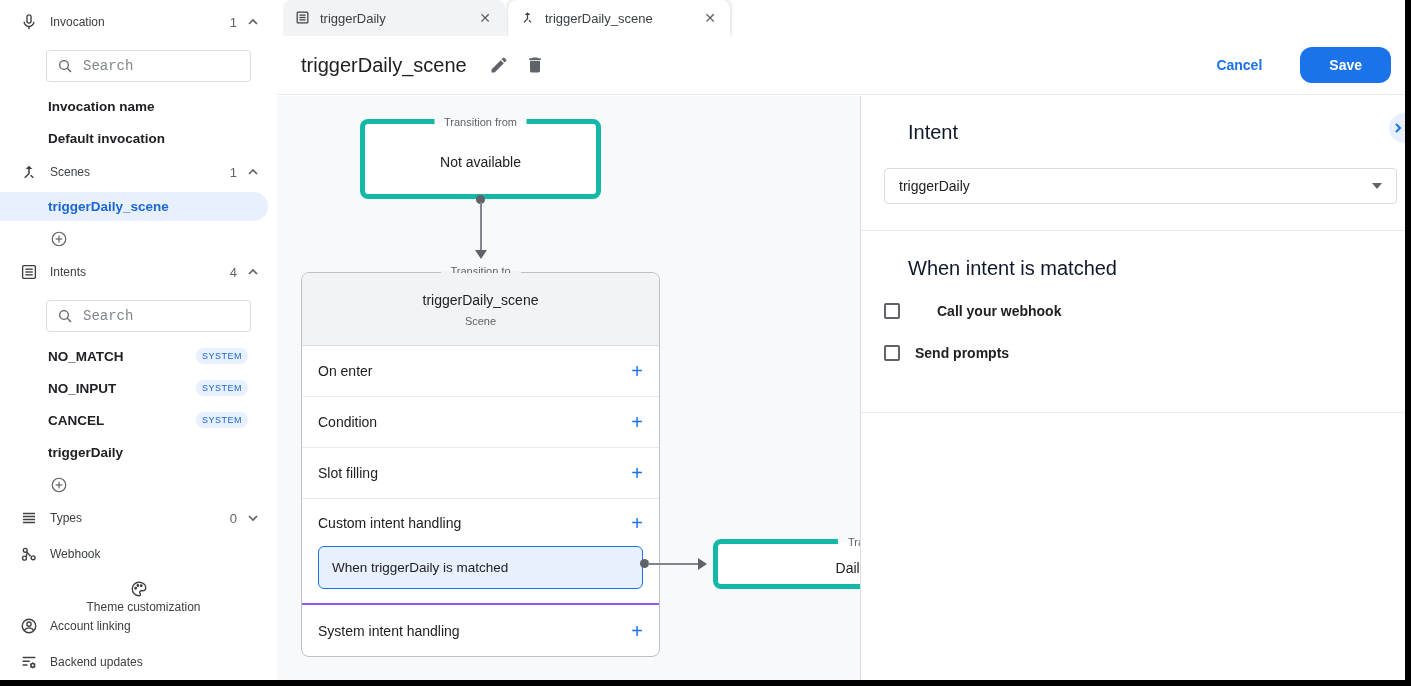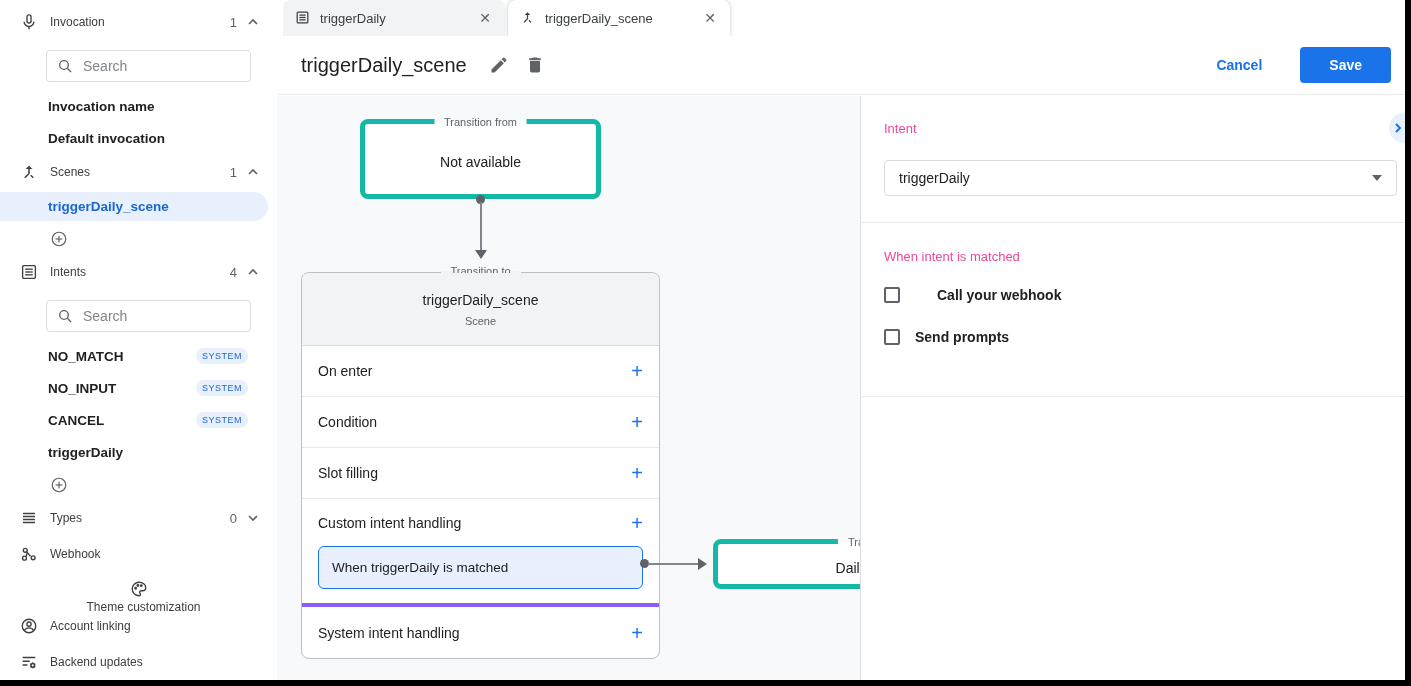--- a/index.html
+++ b/index.html
@@ -13,21 +13,21 @@
 
   
   .sidebar { position:absolute; left:0; top:0; width:277px; height:680px; background:#fff; z-index:5; }
   .side-row { position:absolute; left:0; width:277px; height:30px; display:flex; align-items:center; padding:0 18px 0 18px; }
   .side-row .ic { width:22px; height:22px; display:flex; align-items:center; justify-content:center; color:#3c4043; flex:0 0 22px; }
   .side-row .lbl { margin-left:10px; font-size:12px; color:#3c4043; }
   .side-row .cnt { margin-left:auto; font-size:13px; color:#5f6368; padding-right:10px; }
   .side-row .chev { width:12px; height:12px; color:#5f6368; display:flex; align-items:center; }
   .searchbox { position:absolute; left:46px; width:205px; height:32px; border:1px solid #dadce0; border-radius:4px; background:#fff; display:flex; align-items:center; padding:0 10px; }
   .searchbox svg { flex:0 0 16px; color:#5f6368; }
-  .searchbox input { border:none; outline:none; font-family:Liberation Sans, sans-serif; font-size:14px; color:#202124; margin-left:10px; width:140px; background:transparent; }
+  .searchbox input { border:none; outline:none; font-family:Liberation Mono, monospace; font-size:14px; color:#202124; margin-left:10px; width:140px; background:transparent; }
   .searchbox input::placeholder { color:#80868b; }
   .side-item { position:absolute; left:48px; font-size:13.5px; font-weight:bold; color:#202124; height:20px; display:flex; align-items:center; }
   .side-pill { position:absolute; left:0; width:268px; height:29px; background:#e8f0fe; border-radius:0 16px 16px 0; display:flex; align-items:center; padding-left:48px; font-size:13.5px; font-weight:bold; color:#1967d2; }
   .badge { position:absolute; right:29px; font-size:9px; font-weight:normal; letter-spacing:.5px; color:#1967d2; background:#e8f0fe; border-radius:8px; padding:3px 6px; }
   .plus-circle { position:absolute; left:50px; width:18px; height:18px; color:#5f6368; }
 
   
   .main { position:absolute; left:277px; top:0; width:1128px; height:680px; background:#fff; }
   .tabbar { position:relative; height:36px; background:#fff; }
   .tab { position:absolute; top:0; height:36px; width:222px; display:flex; align-items:center; padding:0 12px; border-radius:8px 8px 0 0; font-size:13px; color:#3c4043; }
@@ -36,21 +36,21 @@
   .tab .tclose { color:#5f6368; font-size:14px; padding:0 2px; cursor:default; }
   .tab-inactive { left:6px; background:#f1f3f4; }
   .tab-active { left:231px; background:#fff; box-shadow:0 0 4px rgba(60,64,67,.3); z-index:2; }
   .tab-active::after { content:""; position:absolute; left:0; right:0; bottom:-4px; height:6px; background:#fff; }
 
   .page-header { position:relative; height:59px; background:#fff; border-bottom:1px solid #e8eaed; display:flex; align-items:center; padding-left:24px; z-index:3; }
   .page-title { font-size:20px; color:#202124; }
   .hicon { width:20px; height:20px; color:#5f6368; margin-left:22px; }
   .header-actions { margin-left:auto; display:flex; align-items:center; padding-right:14px; }
   .btn-cancel { color:#1a73e8; font-size:14px; font-weight:bold; margin-right:38px; background:none; border:none; font-family:inherit; }
-  .btn-save { background:#1a73e8; color:#fff; font-size:14px; font-weight:bold; border:none; border-radius:4px; padding:10px 29px; font-family:inherit; }
+  .btn-save { background:#1a73e8; color:#fff; font-size:14px; font-weight:bold; border:none; border-radius:12px; padding:10px 29px; font-family:inherit; }
 
   .content { position:absolute; top:96px; left:0; width:1128px; height:584px; display:flex; }
 
   
   .canvas { position:relative; width:583px; height:584px; background:#f8f9fa; overflow:hidden; flex:0 0 583px; }
   .node { position:absolute; background:#fff; border:5px solid #14b8a6; border-radius:8px; }
   .legend { position:absolute; top:-8px; left:50%; transform:translateX(-50%); font-size:11px; color:#5f6368; padding:0 10px; white-space:nowrap; }
   .legend-white { background:linear-gradient(to bottom,#f8f9fa 54%,#ffffff 54%); }
   .legend-gray { background:linear-gradient(to bottom,#f8f9fa 54%,#f1f3f4 54%); }
   .from-box { left:83px; top:23px; width:241px; height:80px; }
@@ -65,28 +65,28 @@
   .arrow-right { position:absolute; width:0; height:0; border-top:6px solid transparent; border-bottom:6px solid transparent; border-left:9px solid #5f6368; }
 
   .scene-card { position:absolute; left:24px; top:176px; width:359px; background:#fff; border:1px solid #bdc1c6; border-radius:8px; }
   .scene-head { position:relative; background:#f1f3f4; border-bottom:1px solid #dadce0; border-radius:8px 8px 0 0; height:73px; text-align:center; padding-top:19px; }
   .scene-head .sc-title { font-size:14px; color:#202124; }
   .scene-head .sc-sub { font-size:11px; color:#5f6368; margin-top:7px; }
   .sec-row { display:flex; align-items:center; justify-content:space-between; height:51px; padding:0 16px; border-bottom:1px solid #e8eaed; }
   .sec-row:last-child { border-bottom:none; }
   .sec-label { font-size:14px; color:#202124; }
   .sec-plus { color:#1a73e8; font-size:20px; font-weight:400; line-height:1; }
-  .sec-custom { border-bottom:4px solid #8b5cf6; padding:0 16px; }
+  .sec-custom { border-bottom:2px solid #8b5cf6; padding:0 16px; }
   .sec-custom .head { display:flex; align-items:center; justify-content:space-between; height:47px; }
   .matched-box { height:43px; margin-bottom:14px; background:#e8f0fe; border:1.5px solid #1a73e8; border-radius:6px; display:flex; align-items:center; padding-left:13px; font-size:13.5px; color:#202124; }
 
   
   .panel { position:relative; flex:1; background:#fff; border-left:1px solid #dadce0; height:584px; }
   .panel-inner { padding-left:23px; padding-right:8px; }
-  .p-heading { font-size:13px; color:#ec4899; }
+  .p-heading { font-size:20px; color:#0f172a;margin-left:24px; }
   .p-divider { border-top:1px solid #e8eaed; margin:0; }
   .select { width:513px; height:36px; border:1px solid #dadce0; border-radius:4px; background:#fff; display:flex; align-items:center; justify-content:space-between; padding:0 14px; font-size:14px; color:#202124; }
   .caret { width:0; height:0; border-left:5px solid transparent; border-right:5px solid transparent; border-top:6px solid #5f6368; }
   .cb-row { display:flex; align-items:center; }
   .cb { width:16px; height:16px; border:2px solid #5f6368; border-radius:2px; background:#fff; flex:0 0 16px; }
   .cb-label { margin-left:15px; font-size:14px; font-weight:bold; color:#202124; }
   .p-desc { font-size:13px; color:#5f6368; line-height:20px; width:513px; }
   .collapse-btn { position:absolute; top:17px; right:-14px; width:30px; height:30px; border-radius:50%; background:#e8f0fe; color:#1a73e8; display:flex; align-items:center; justify-content:center; z-index:4; }
 </style>
 </head>

